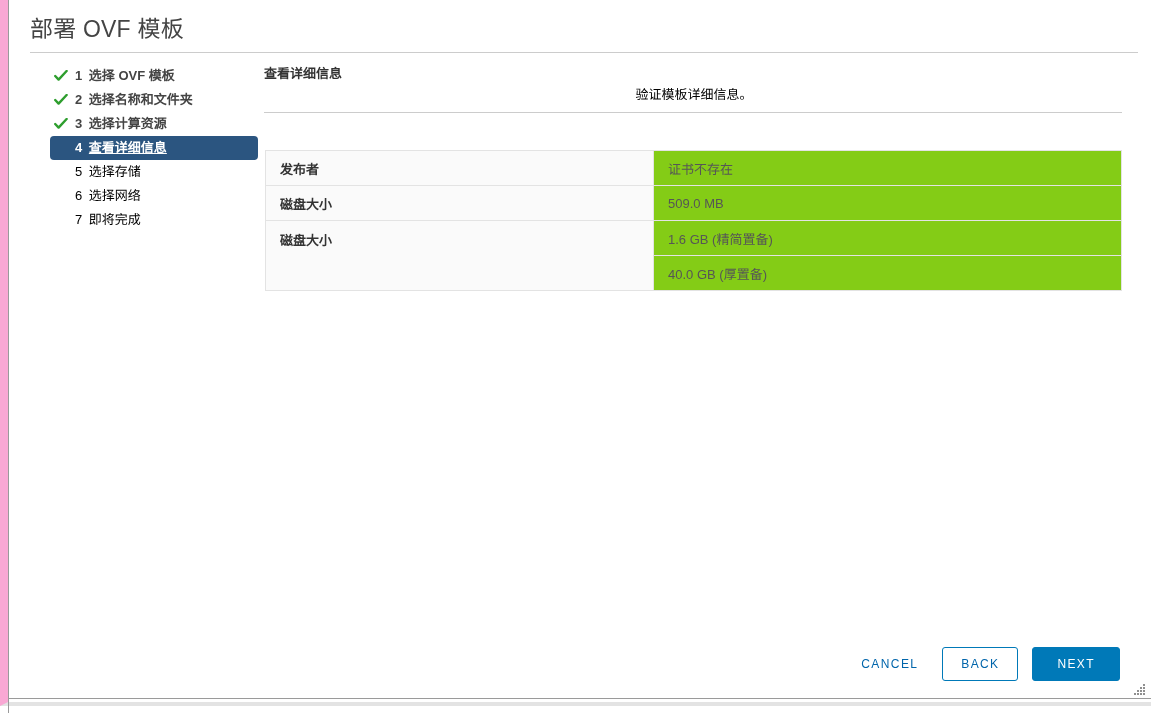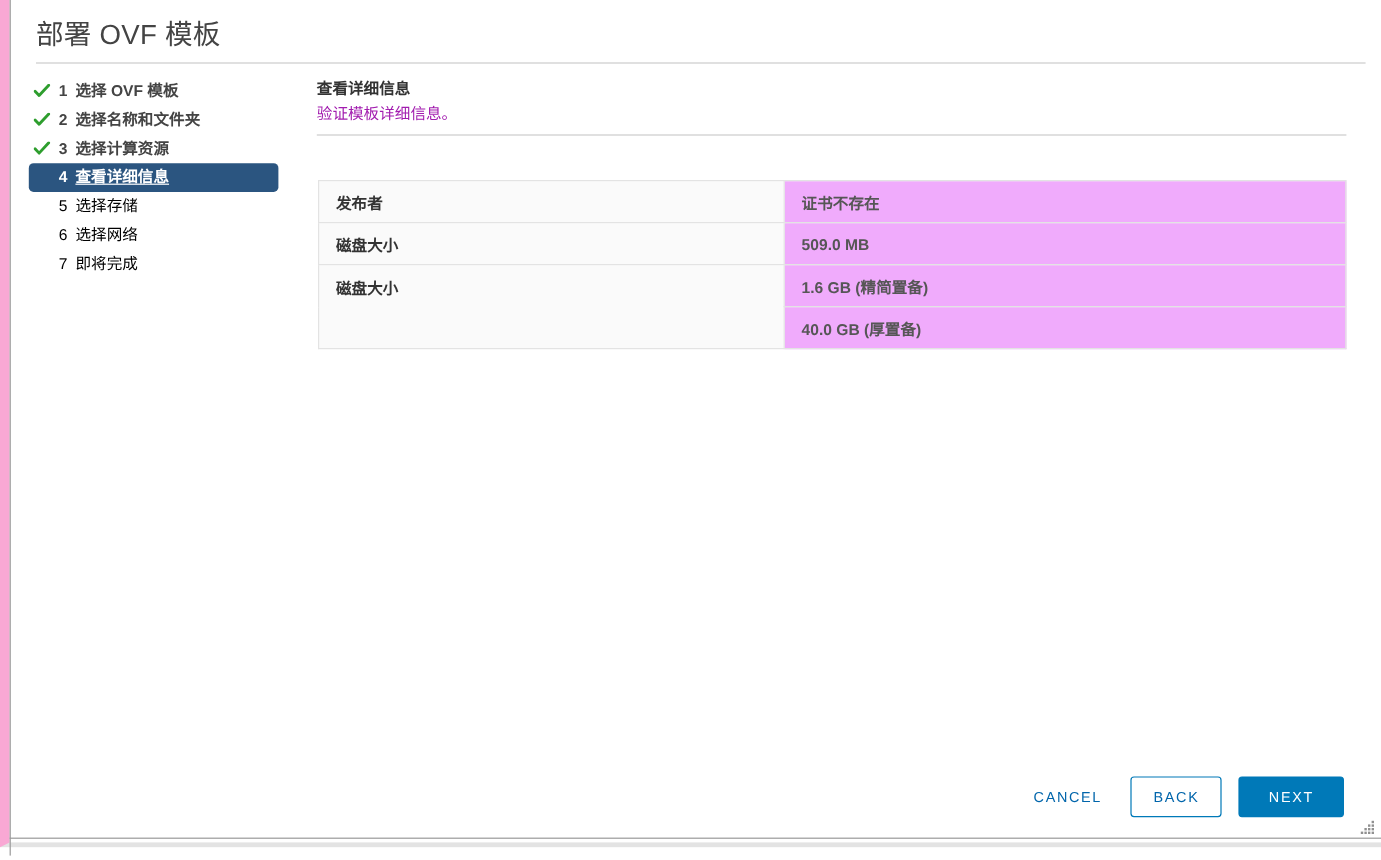--- a/index.html
+++ b/index.html
@@ -63,21 +63,21 @@
     left: 22px;
     top: 52px;
     width: 1108px;
     height: 1px;
     background: #cccccc;
   }
 
   
   #steps {
     position: absolute;
-    left: 16px;
+    left: 42px;
     top: 64px;
     width: 222px;
   }
   .step {
     position: relative;
     height: 24px;
     line-height: 24px;
     padding-left: 25px;
     font-size: 13px;
     color: #444444;
@@ -117,23 +117,24 @@
   }
   #content-heading {
     font-size: 13px;
     font-weight: 700;
     color: #333333;
     line-height: 19px;
   }
   #content-subheading {
     font-size: 13px;
     font-weight: 400;
-    color: #a21caf;
+    color: #000000;
     line-height: 20px;
     margin-top: 2px;
+    text-align: center;
   }
   #content-rule {
     margin-top: 7px;
     width: 858px;
     height: 1px;
     background: #cccccc;
   }
 
   
   #details-table {
@@ -152,23 +153,23 @@
     vertical-align: middle;
     box-sizing: border-box;
   }
   #details-table td.key {
     width: 388px;
     background: #fafafa;
     color: #333333;
     font-weight: 700;
   }
   #details-table td.val {
-    background: #f0abfc;
+    background: #84cc16;
     color: #565656;
-    font-weight: 700;
+    font-weight: 400;
   }
   #details-table td.key.tall { vertical-align: top; padding-top: 9px; }
 
   
   #footer {
     position: absolute;
     left: 0;
     bottom: 4px;
     width: 1147px;
     height: 60px;

